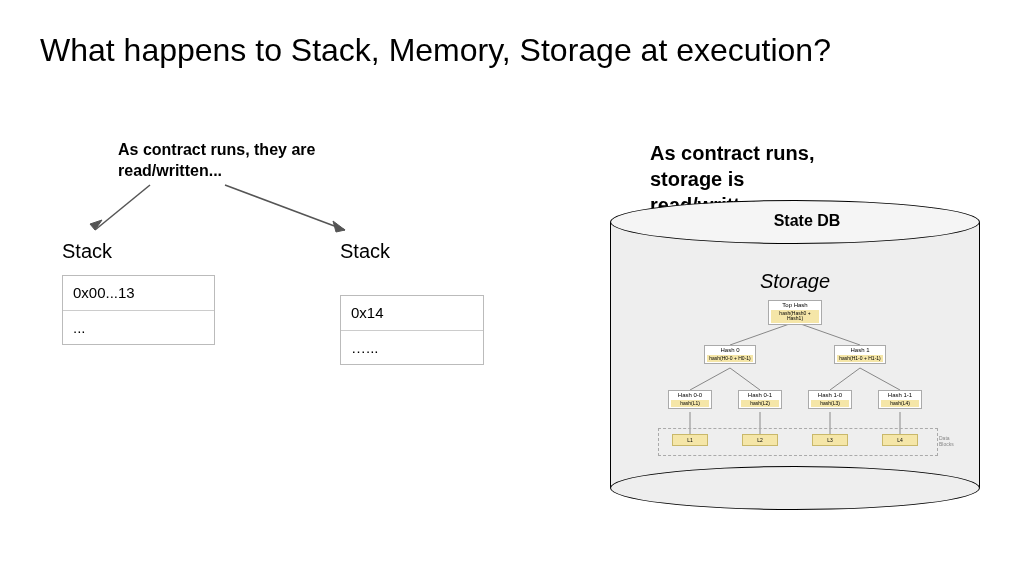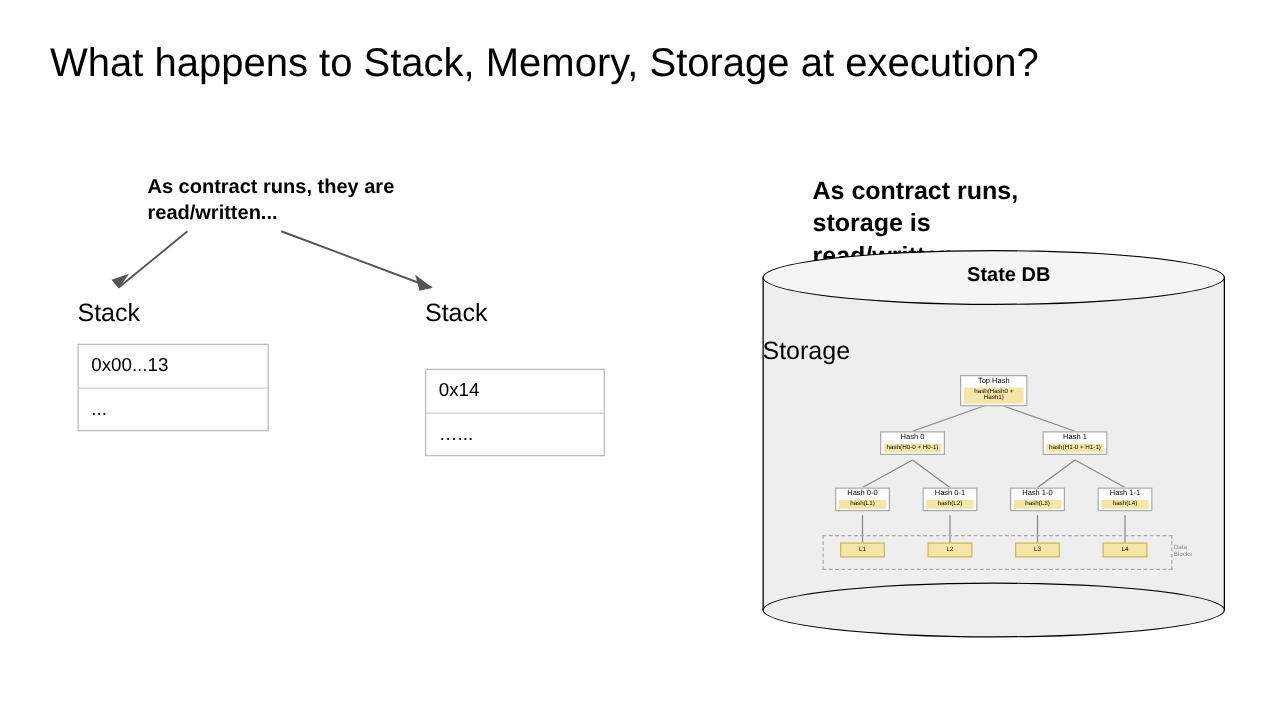--- a/index.html
+++ b/index.html
@@ -110,22 +110,24 @@
     text-align: center;
     font-weight: bold;
     font-size: 16px;
     z-index: 3;
   }
   .storage-label {
     position: absolute;
     top: 70px;
     left: 0;
     width: 100%;
+    text-align: center;
     font-size: 20px;
     z-index: 3;
+    font-style: italic;
   }
 
   
   .tree {
     position: absolute;
     left: 30px;
     top: 100px;
     width: 310px;
     height: 180px;
     z-index: 3;

